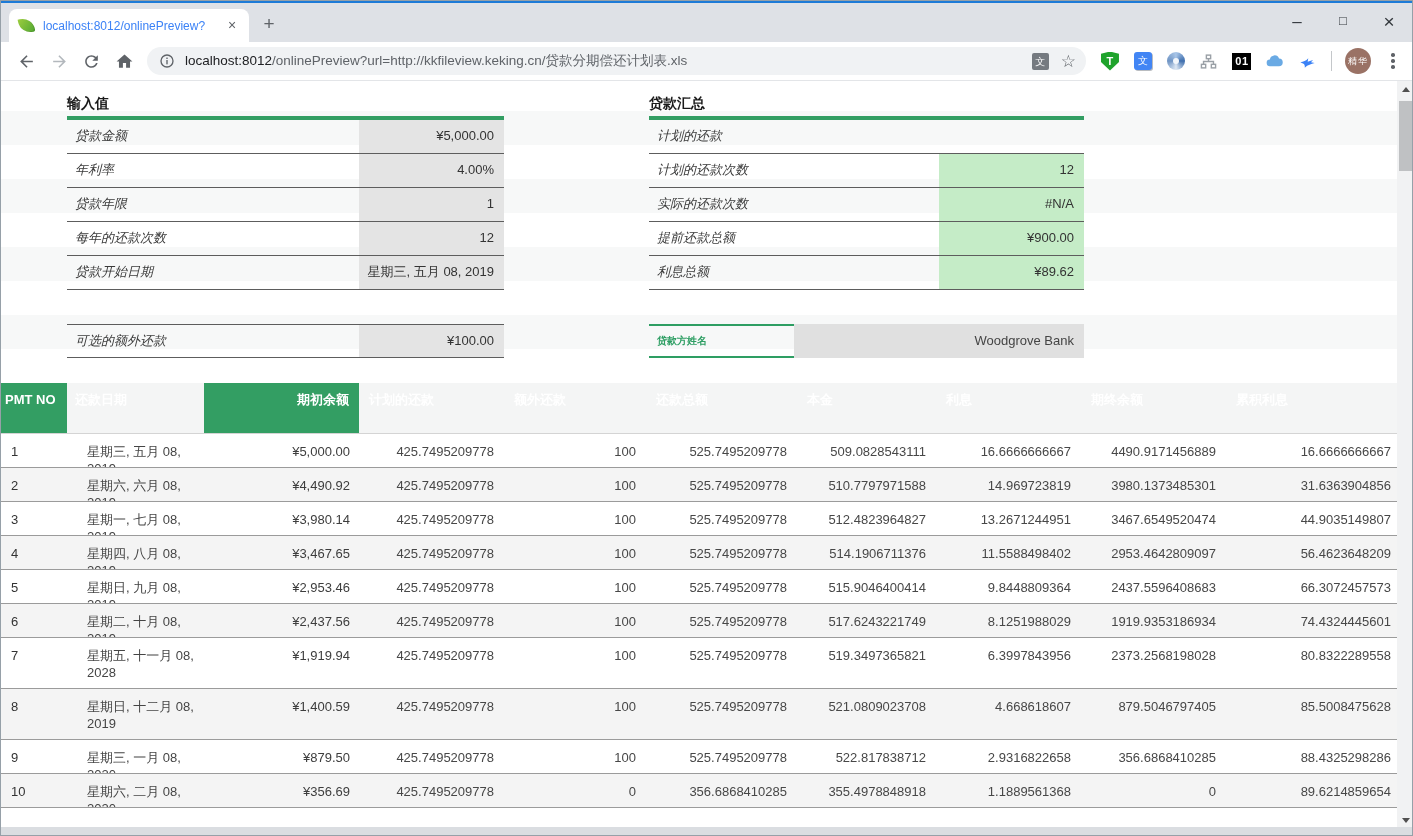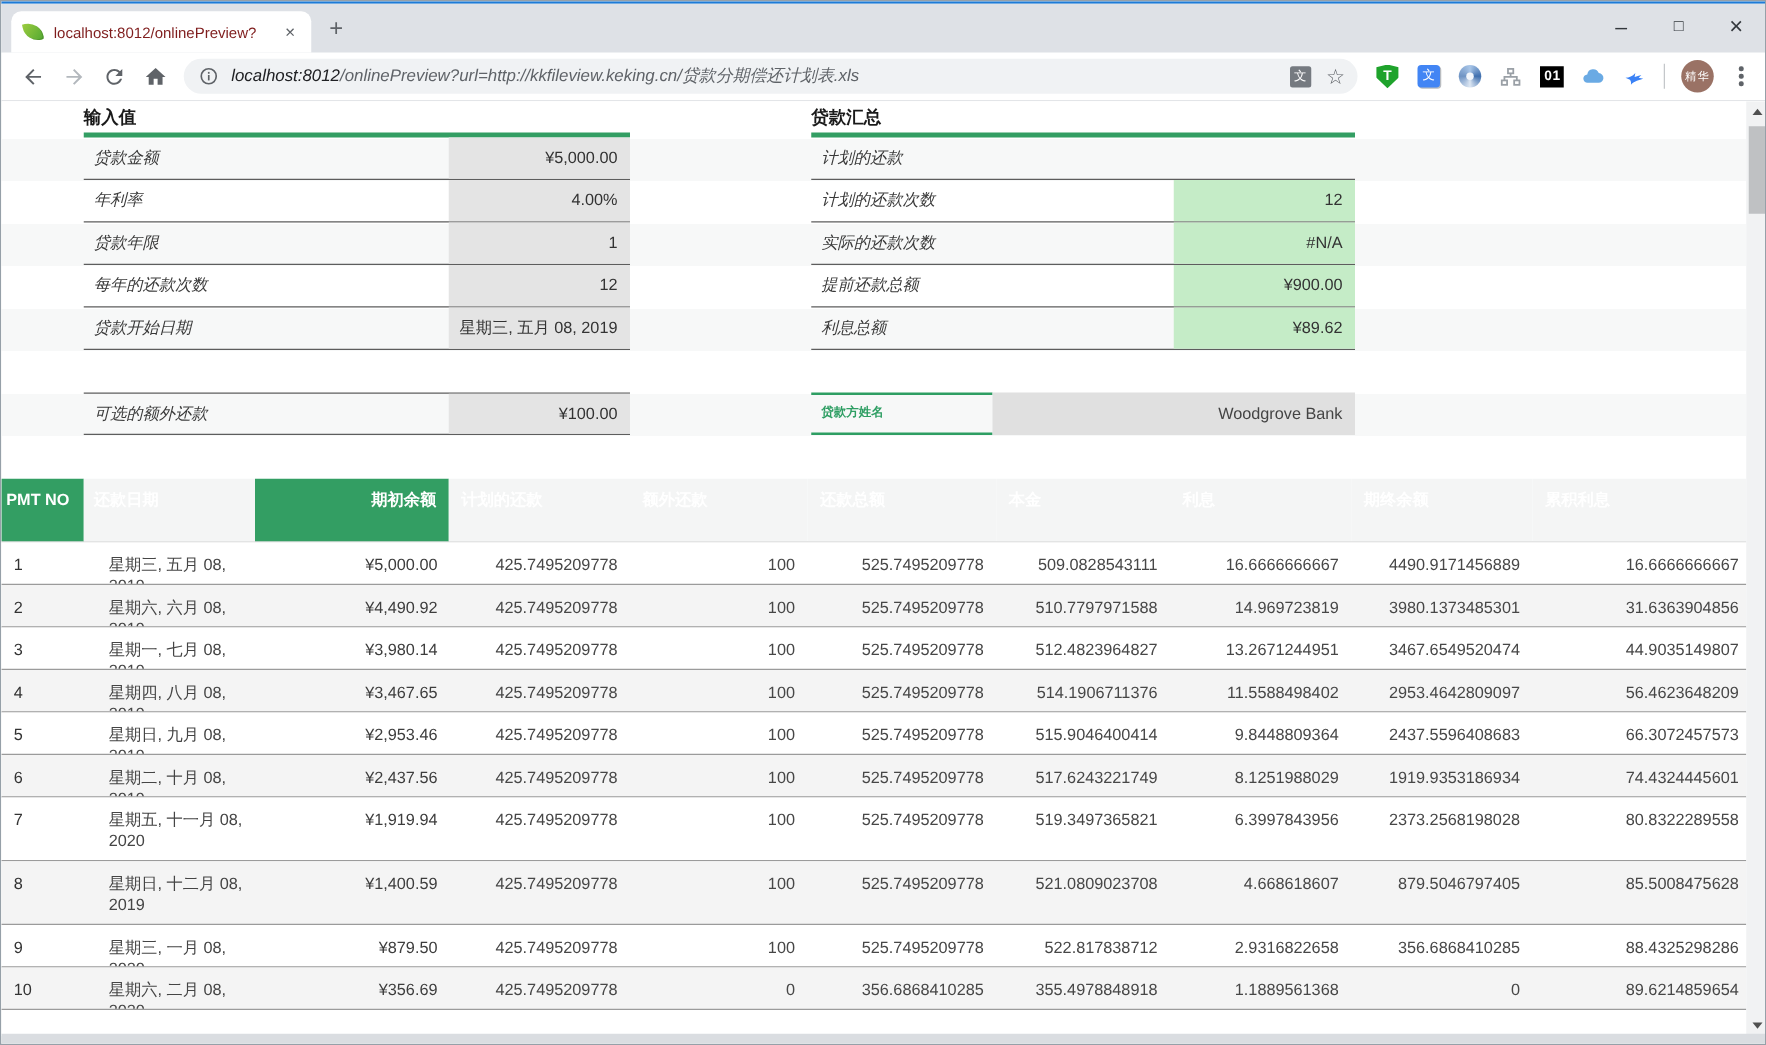--- a/index.html
+++ b/index.html
@@ -5,57 +5,57 @@
   * { margin:0; padding:0; box-sizing:border-box; }
   html,body { background:#c9cdd1; }
   body { font-family:"Liberation Sans","DejaVu Sans",sans-serif; }
   .window { position:relative; width:1413px; height:836px; background:#fff; border:1px solid #96a0a8; overflow:hidden; }
 
   
   .accent { height:2px; background:#1d7bd7; }
   .titlebar { height:39px; background:#dee1e6; display:flex; align-items:flex-end; position:relative; }
   .tab { width:240px; height:33px; background:#fff; border-radius:8px 8px 0 0; margin-left:8px; display:flex; align-items:center; padding:0 8px 0 10px; }
   .favicon { width:15px; height:15px; flex:0 0 15px; background:linear-gradient(135deg,#9ccc3f,#52a832); border-radius:0 85% 12% 85%; transform:rotate(-12deg); box-shadow:inset -1px -1px 0 rgba(0,0,0,.12); }
-  .tab-title { flex:1; font-size:12px; color:#7f1d1d; margin-left:9px; white-space:nowrap; overflow:hidden; }
+  .tab-title { flex:1; font-size:12px; color:#3b82f6; margin-left:9px; white-space:nowrap; overflow:hidden; }
   .tab-close { flex:0 0 18px; height:18px; text-align:center; line-height:17px; font-size:14px; color:#5f6368; border-radius:50%; }
   .newtab { width:28px; height:28px; margin:0 0 3px 6px; text-align:center; line-height:26px; font-size:19px; color:#5f6368; }
   .winctl { position:absolute; right:0; top:-2px; height:41px; display:flex; }
   .winctl .wbtn { width:46px; height:41px; display:flex; align-items:center; justify-content:center; color:#33383d; }
   .wbtn.min { font-size:17px; }
   .wbtn.max { font-size:13px; padding-bottom:2px; }
   .wbtn.cls { font-size:19px; }
 
   
   .toolbar { height:39px; background:#fff; border-bottom:1px solid #e3e5e8; display:flex; align-items:center; padding:0 10px 0 12px; }
   .navbtn { width:28px; height:28px; display:flex; align-items:center; justify-content:center; margin-right:5px; border-radius:50%; }
   .navbtn svg { width:19px; height:19px; }
   .omnibox { width:956px; height:28px; background:#f0f2f4; border-radius:14px; display:flex; align-items:center; padding:0 10px 0 12px; margin-left:4px; }
   .omni-info { width:16px; height:16px; flex:0 0 16px; }
-  .url { font-size:13.5px; margin-left:10px; white-space:nowrap; overflow:hidden; flex:1;font-style:italic; }
+  .url { font-size:13.5px; margin-left:10px; white-space:nowrap; overflow:hidden; flex:1; }
   .url .host { color:#202124; }
   .url .rest { color:#5f6368; }
   .omni-right { display:flex; align-items:center; gap:12px; margin-left:10px; }
   .gt-page { width:17px; height:17px; background:#757a80; border-radius:2px; color:#fff; font-size:10px; text-align:center; line-height:17px; }
   .star { font-size:17px; color:#5f6368; line-height:17px; }
   .extrow { display:flex; align-items:center; gap:13px; margin-left:14px; }
   .ext { width:20px; height:20px; display:flex; align-items:center; justify-content:center; }
   .shield { width:18px; height:19px; background:#1fa32c; clip-path:polygon(50% 0,100% 12%,100% 55%,50% 100%,0 55%,0 12%); color:#fff; font-size:11px; font-weight:bold; text-align:center; line-height:18px; }
   .gt-ext { width:18px; height:18px; background:#4285f4; border-radius:3px; color:#fff; font-size:10px; text-align:center; line-height:18px; box-shadow:1px 1px 0 #b9bcc0; }
   .swirl { width:18px; height:18px; border-radius:50%; background:conic-gradient(#a9c6e8,#3f6fae,#dde7f3,#6f94c4,#a9c6e8); position:relative; }
   .swirl::after { content:""; position:absolute; left:6px; top:6px; width:6px; height:6px; background:#f2f6fb; border-radius:50%; }
   .badge01 { width:19px; height:17px; background:#000; color:#fff; font-weight:bold; font-size:11px; text-align:center; line-height:17px; letter-spacing:0.5px; }
   .divider { width:1px; height:20px; background:#c4c7ca; }
   .avatar { width:26px; height:26px; border-radius:50%; background:#9a7265; color:#fff; font-size:9px; display:flex; align-items:center; justify-content:center; letter-spacing:1px; }
   .menu-dots { width:18px; height:20px; display:flex; flex-direction:column; align-items:center; justify-content:center; gap:2.5px; }
   .menu-dots i { width:3.5px; height:3.5px; border-radius:50%; background:#5f6368; }
 
   
   .content { position:absolute; left:0; top:80px; width:1413px; height:748px; background:#fff; overflow:hidden; }
   .stripes { position:absolute; left:0; top:30px; width:1396px; height:238px; background:repeating-linear-gradient(to bottom,#f7f8f8 0 34px,#ffffff 34px 68px); }
-  .mini { position:absolute; top:4px; }
+  .mini { position:absolute; top:14px; }
   .mini.left { left:66px; width:437px; }
   .mini.right { left:648px; width:435px; }
   .mini-title { height:21px; font-size:14px; font-weight:bold; color:#1a1a1a; }
   .greenbar { height:4px; background:#339e63; }
   .mrow { display:flex; height:34px; border-bottom:1px solid #5d5d5d; }
   .mlabel { flex:1; font-style:italic; font-size:13px; color:#3a3a3a; padding-left:8px; line-height:32px; white-space:nowrap; overflow:hidden; }
   .mvalue { width:145px; font-size:13px; color:#333; text-align:right; padding-right:10px; line-height:32px; white-space:nowrap; }
   .mvalue.grey { background:#e4e4e4; }
   .mvalue.green { background:#c5ecc7; }
   .xgap { height:34px; }
@@ -342,21 +342,21 @@
             <div class="tc c4 w4">100</div>
             <div class="tc c5 w5">525.7495209778</div>
             <div class="tc c6 w6">517.6243221749</div>
             <div class="tc c7 w7">8.1251988029</div>
             <div class="tc c8 w8">1919.9353186934</div>
             <div class="tc c9 w9">74.4324445601</div>
           </div>
           <div class="trow tall">
             <div class="tc c0 w0">7</div>
             <div class="tc c1 w1">星期五, 十一月 08,
-2020</div>
+2028</div>
             <div class="tc c2 w2">¥1,919.94</div>
             <div class="tc c3 w3">425.7495209778</div>
             <div class="tc c4 w4">100</div>
             <div class="tc c5 w5">525.7495209778</div>
             <div class="tc c6 w6">519.3497365821</div>
             <div class="tc c7 w7">6.3997843956</div>
             <div class="tc c8 w8">2373.2568198028</div>
             <div class="tc c9 w9">80.8322289558</div>
           </div>
           <div class="trow alt tall">

